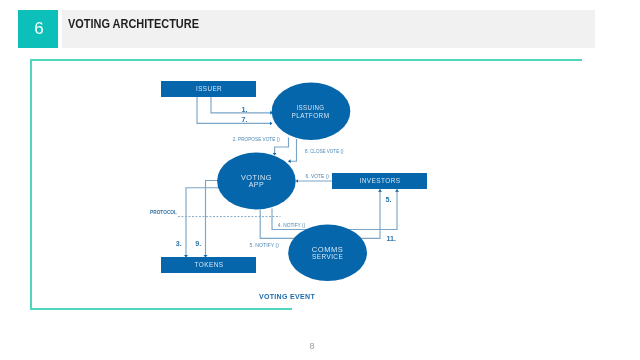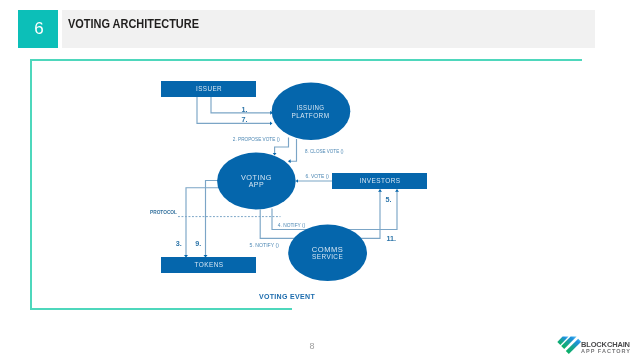--- a/index.html
+++ b/index.html
@@ -107,33 +107,14 @@
       <text class="en" x="175.8" y="246.4">3.</text>
       <text class="en" x="195.2" y="246.4">9.</text>
       <text class="elb" x="150" y="214" textLength="27" lengthAdjust="spacingAndGlyphs">PROTOCOL</text>
     </g>
 
     <text class="cap" x="287" y="298.8" text-anchor="middle" textLength="56" lengthAdjust="spacingAndGlyphs">VOTING EVENT</text>
   </svg>
 
   <div class="page-num">8</div>
 
-  <div class="logo-wrap">
-    <svg width="88" height="22" viewBox="0 0 88 22">
-      <defs>
-        <linearGradient id="lgs" x1="1" y1="0" x2="0" y2="1">
-          <stop offset="0%" stop-color="#5BC8F0"></stop>
-          <stop offset="22%" stop-color="#1E8FE0"></stop>
-          <stop offset="58%" stop-color="#14A58C"></stop>
-          <stop offset="100%" stop-color="#08B459"></stop>
-        </linearGradient>
-      </defs>
-      <g fill="url(#lgs)">
-        <path d="M9.6,3.6 L15.6,3.6 L7.3,11.9 L4.3,8.9 Z"></path>
-        <path d="M17.6,3.6 L23.6,3.6 L11.2,16.0 L8.2,13.0 Z"></path>
-        <path d="M25.2,5.7 L28.2,8.7 L15.8,21.1 L12.8,18.1 Z"></path>
-      </g>
-      <text x="28" y="13.6" font-size="7.5" font-weight="bold" fill="#4A4A4C" textLength="49" lengthAdjust="spacing">BLOCKCHAIN</text>
-      <text x="28" y="19.6" font-size="5.5" font-weight="bold" fill="#757577" textLength="49" lengthAdjust="spacing">APP FACTORY</text>
-    </svg>
-  </div>
 
 </div>
 
 </body></html>

